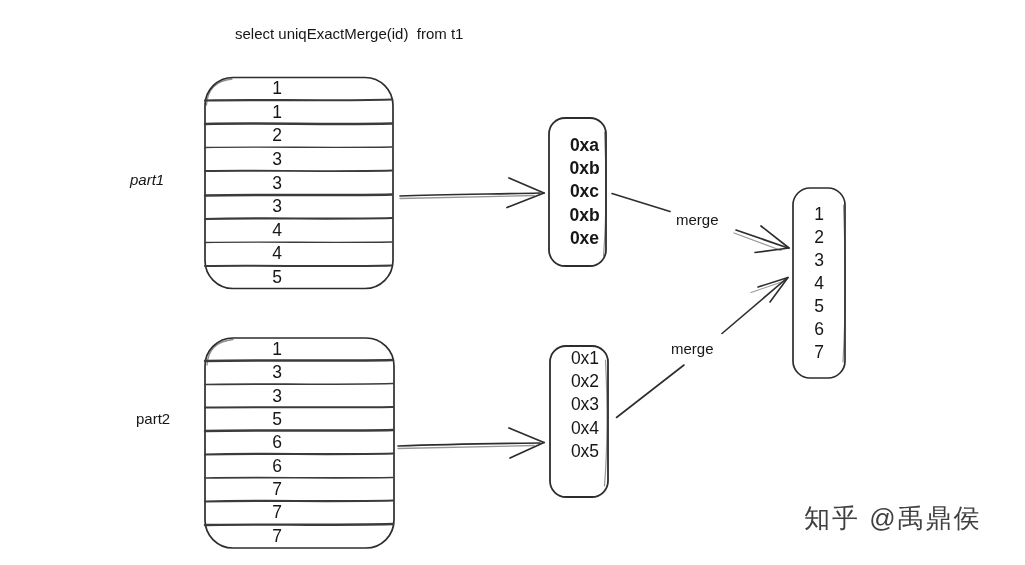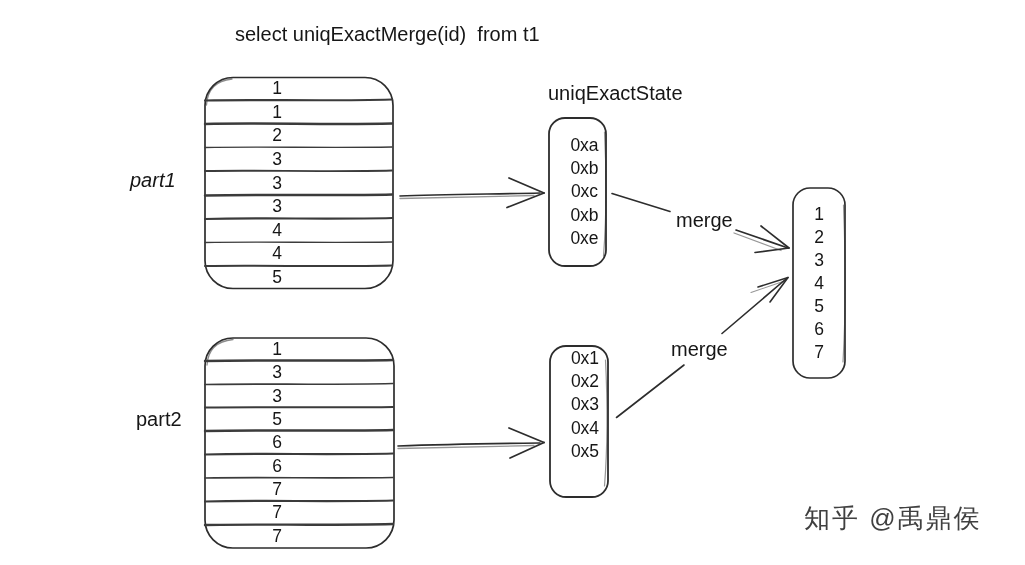--- a/index.html
+++ b/index.html
@@ -5,21 +5,21 @@
   html,body{margin:0;padding:0;background:#ffffff;}
   #canvas{
     position:relative;
     width:1025px;height:565px;
     background:#ffffff;
     overflow:hidden;
     font-family:"Liberation Sans","DejaVu Sans",sans-serif;
     color:#161616;
   }
   #artwork{position:absolute;left:0;top:0;width:1025px;height:565px;}
-  .txt{position:absolute;font-size:20px;line-height:20px;color:#161616;white-space:pre;}
+  .txt{position:absolute;font-size:15px;line-height:20px;color:#161616;white-space:pre;}
   .title{left:235px;top:24px;}
   .state-label{left:548px;top:83px;}
   .part1-label{left:130px;top:170px;font-style:italic;}
   .part2-label{left:136px;top:409px;}
   .merge1-label{left:676px;top:210px;}
   .merge2-label{left:671px;top:339px;}
   .rows{
     position:absolute;display:flex;flex-direction:column;
     font-size:17.5px;color:#161616;
   }
@@ -29,21 +29,21 @@
   .part1-rows{left:204px;top:77px;width:188px;height:212px;}
   .part2-rows{left:204px;top:338px;width:188px;height:210px;}
   .part1-rows .trow,.part2-rows .trow{transform:translateX(-21px);}
   .vals{
     position:absolute;display:flex;flex-direction:column;
     align-items:center;justify-content:center;
     font-size:17.5px;color:#161616;
   }
   .vals .vrow{line-height:23.2px;}
   .state1-vals{left:549px;top:118px;width:57px;height:148px;}
-  .state1-vals .vrow{transform:translateX(7px);}
+  .state1-vals .vrow{transform:translateX(7px);font-weight:bold;}
   .state2-vals{left:550px;top:346px;width:58px;height:118px;}
   .state2-vals .vrow{transform:translateX(6px);}
   .result-vals{left:793px;top:188px;width:52px;height:190px;}
   .result-vals .vrow{line-height:23px;}
   .watermark{
     position:absolute;left:804px;top:501px;
     font-size:26px;letter-spacing:2px;
     color:#404040;
     text-shadow:1px 1.5px 0 #ffffff;
     white-space:pre;
@@ -128,21 +128,20 @@
     <g>
       <path d="M616.5,417.5 L684,365" stroke-width="1.6"></path>
       <path d="M722,333.5 L786.5,278.5" stroke-width="1.6"></path>
       <path d="M758,287 L788,277.5" stroke-width="1.6"></path>
       <path d="M770,302 L788,277.5" stroke-width="1.6"></path>
       <path d="M751,292.5 L784.5,281" stroke-width="1.1" opacity="0.5"></path>
     </g>
   </svg>
 
   <div class="txt title">select uniqExactMerge(id)  from t1</div>
-  <div class="txt state-label">uniqExactState</div>
   <div class="txt part1-label">part1</div>
   <div class="txt part2-label">part2</div>
   <div class="txt merge1-label">merge</div>
   <div class="txt merge2-label">merge</div>
 
   <div class="rows part1-rows">
     <div class="trow">1</div>
     <div class="trow">1</div>
     <div class="trow">2</div>
     <div class="trow">3</div>

